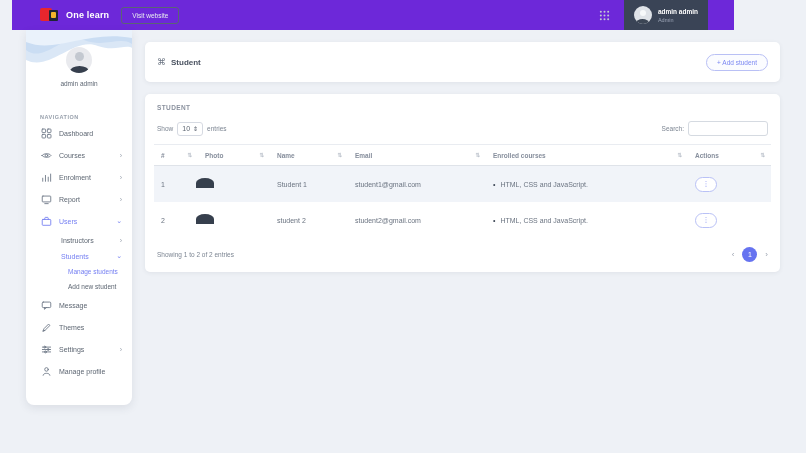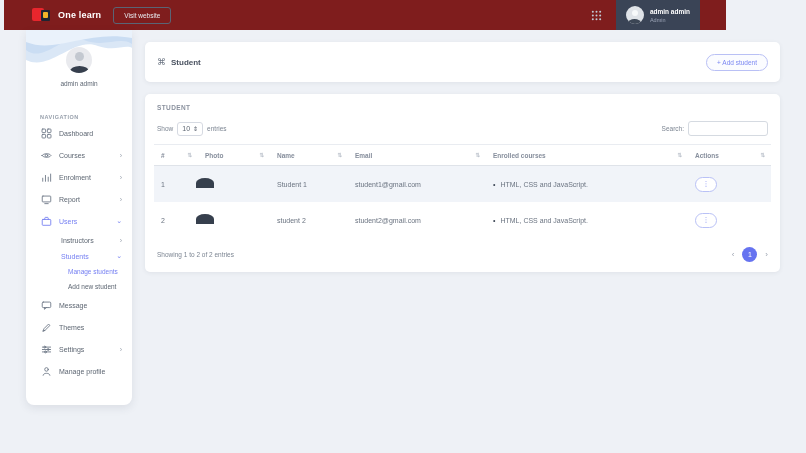--- a/index.html
+++ b/index.html
@@ -7,22 +7,22 @@
   body {
     font-family:"Liberation Sans", sans-serif;
     background:#eef1f6;
     position:relative;
     overflow:hidden;
     color:#6a7380;
   }
 
   
   .topbar {
-    position:absolute; top:0; left:4px; width:722px; height:30px;
-    background:#7f1d1d; display:flex; align-items:center;
+    position:absolute; top:0; left:12px; width:722px; height:30px;
+    background:#6d28d9; display:flex; align-items:center;
   }
   .brand { display:flex; align-items:center; gap:7px; margin-left:28px; }
   .logo { position:relative; width:19px; height:14px; }
   .logo .red { position:absolute; left:0; top:0; width:12px; height:13px; background:#e8262d; border-radius:2px; }
   .logo .dark { position:absolute; left:9px; top:2px; width:9px; height:11px; background:#1d2533; border-radius:1px; }
   .logo .yellow { position:absolute; left:11px; top:4px; width:5px; height:6px; background:#f0b429; border-radius:1px; }
   .brand-name { color:#ffffff; font-size:9px; font-weight:bold; letter-spacing:.2px; }
   .visit-btn {
     margin-left:12px; background:transparent; color:#e8ebf0;
     border:1px solid #5a6475; border-radius:3px;

